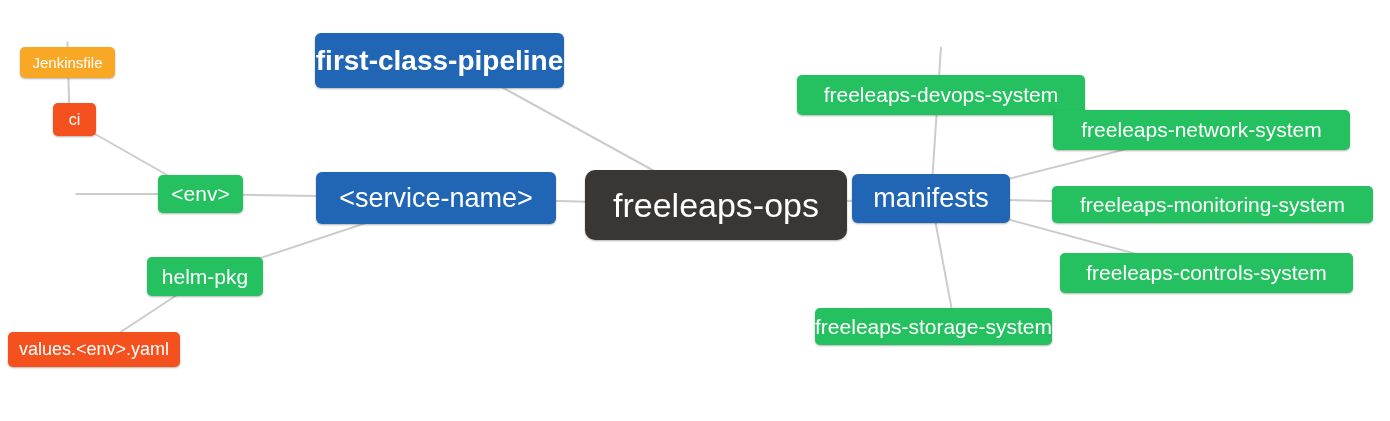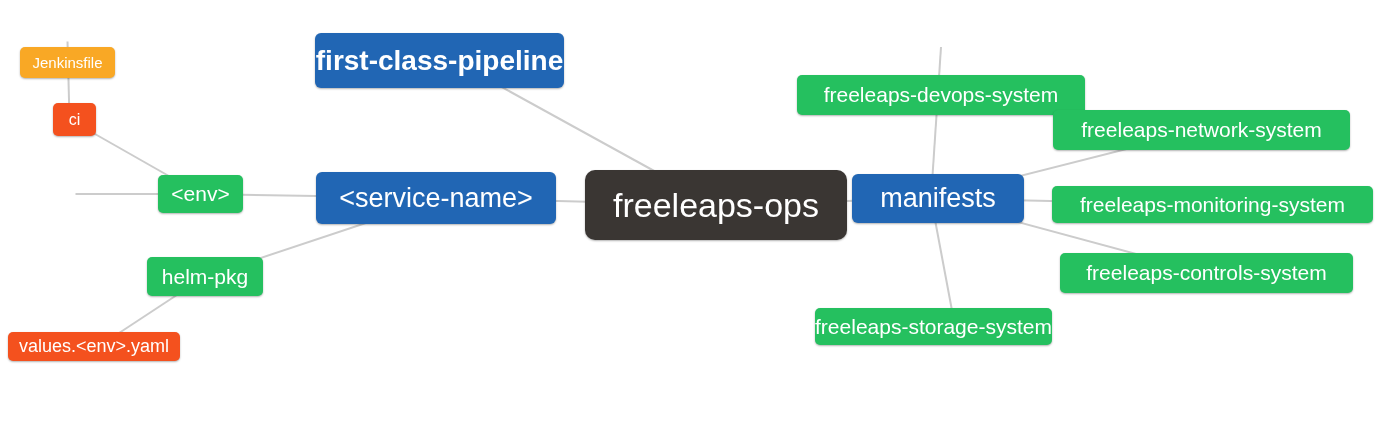--- a/index.html
+++ b/index.html
@@ -28,27 +28,27 @@
   .c-dark{background:var(--c-dark,#3a3633);}
   .c-blue{background:var(--c-blue,#2166b4);}
   .c-green{background:var(--c-green,#25c05f);}
   .c-red{background:var(--c-orange_red,#f4511e);}
   .c-amber{background:var(--c-amber,#f9a825);}
 
   
   #n-ops        {left:585px;  top:170px; width:262px; height:70px; font-size:34px; border-radius:10px;}
   #n-fcp        {left:315px;  top:33px;  width:249px; height:55px; font-size:28px; border-radius:6px;font-weight:bold;}
   #n-svc        {left:316px;  top:172px; width:240px; height:52px; font-size:27px; border-radius:6px;}
-  #n-man        {left:852px;  top:174px; width:172px; height:49px; font-size:27px; border-radius:6px;}
+  #n-man        {left:852px;  top:174px; width:158px; height:49px; font-size:27px; border-radius:6px;}
   #n-env        {left:158px;  top:175px; width:85px;  height:38px; font-size:21px;}
   #n-helm       {left:147px;  top:257px; width:116px; height:39px; font-size:21px;}
   #n-ci         {left:53px;   top:103px; width:43px;  height:33px; font-size:16px;}
   #n-argo       {left:31px;   top:177px; width:89px;  height:34px; font-size:18px;}
   #n-jenkins    {left:20px;   top:26px;  width:95px;  height:31px; font-size:15px;margin-top:21px;}
-  #n-values     {left:8px;    top:332px; width:172px; height:29px; font-size:18px;}
+  #n-values     {left:8px;    top:332px; width:172px; height:35px; font-size:18px;}
   #n-devops     {left:797px;  top:27px;  width:288px; height:40px; font-size:21px;margin-top:48px;}
   #n-network    {left:1053px; top:110px; width:297px; height:40px; font-size:21px;}
   #n-monitoring {left:1052px; top:186px; width:321px; height:37px; font-size:21px;}
   #n-controls   {left:1060px; top:253px; width:293px; height:40px; font-size:21px;}
   #n-storage    {left:815px;  top:308px; width:237px; height:37px; font-size:21px;}
 </style>
 </head>
 <body>
 
 <div class="canvas">

